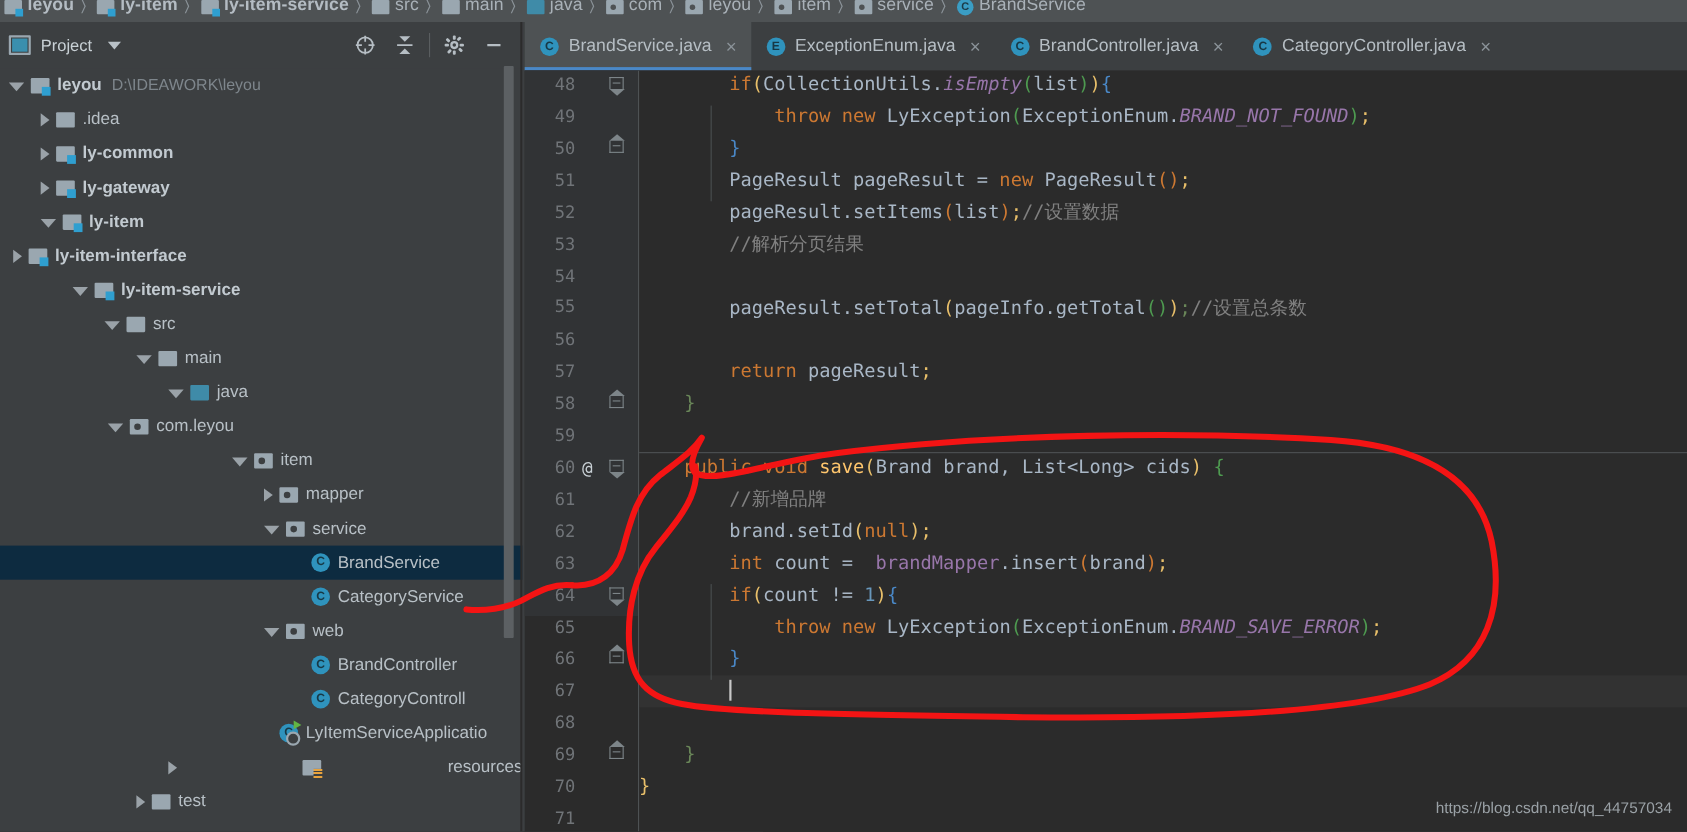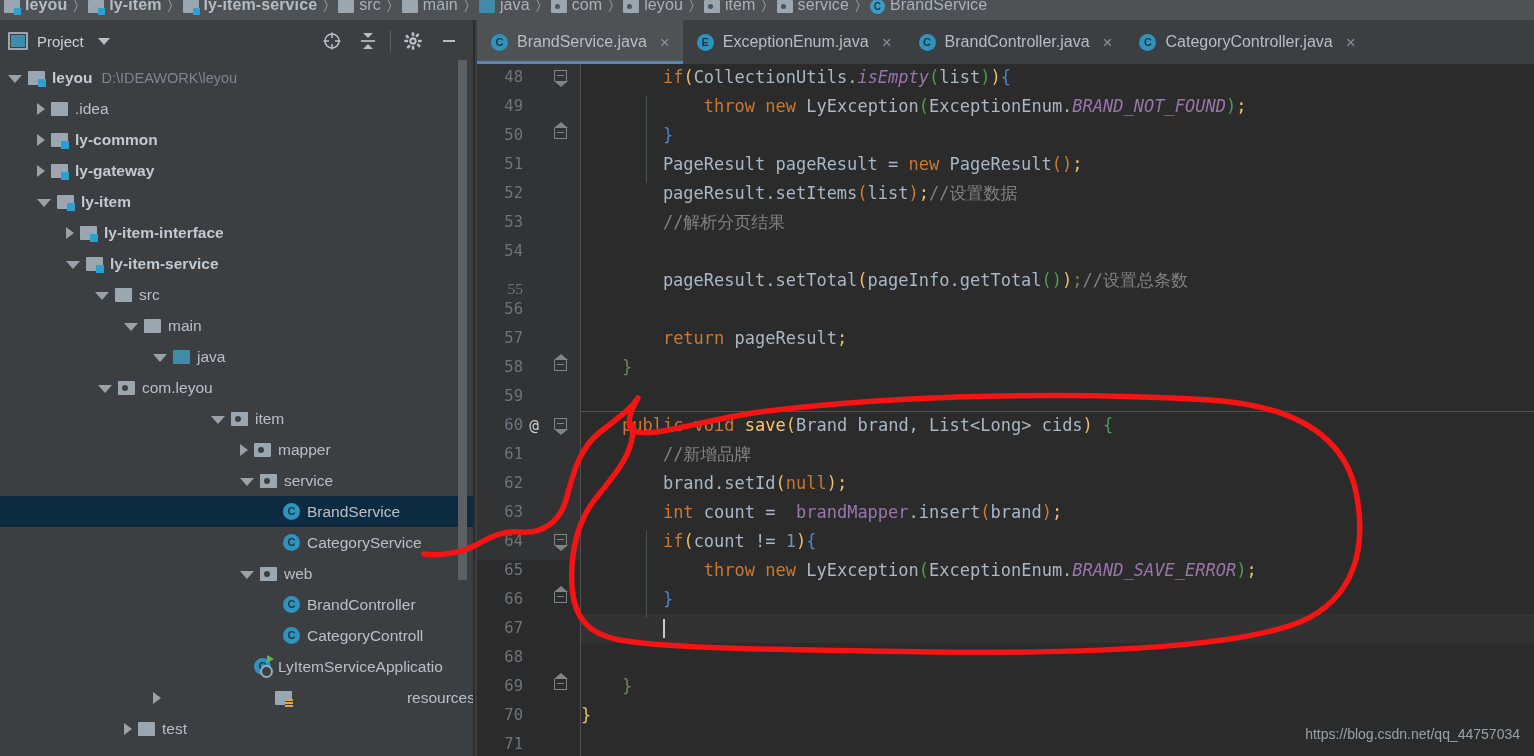--- a/index.html
+++ b/index.html
@@ -319,21 +319,21 @@
         <div class="row" style="padding-left: 37px;">
           <span class="arrow "></span>
           <span class="tic t-folder mod"></span>
           <span class="lbl bold">ly-gateway</span>
         </div>
         <div class="row" style="padding-left: 37px;">
           <span class="arrow open"></span>
           <span class="tic t-folder mod"></span>
           <span class="lbl bold">ly-item</span>
         </div>
-        <div class="row" style="padding-left: 66px;">
+        <div class="row" style=" margin-left: 12px;">
           <span class="arrow "></span>
           <span class="tic t-folder mod"></span>
           <span class="lbl bold">ly-item-interface</span>
         </div>
         <div class="row" style="padding-left: 66px;">
           <span class="arrow open"></span>
           <span class="tic t-folder mod"></span>
           <span class="lbl bold">ly-item-service</span>
         </div>
         <div class="row" style="padding-left: 95px;">
@@ -447,21 +447,21 @@
         </div>
         <div class="gutter-line" style="top: 28px;">49</div>
         <div class="gutter-line" style="top: 57px;">50</div>
         <div class="fold botcap" style="top: 57px;">
           <i></i>
         </div>
         <div class="gutter-line" style="top: 86px;">51</div>
         <div class="gutter-line" style="top: 115px;">52</div>
         <div class="gutter-line" style="top: 144px;">53</div>
         <div class="gutter-line" style="top: 173px;">54</div>
-        <div class="gutter-line" style="top: 210px; font-family: Liberation Serif, serif;">55</div>
+        <div class="gutter-line" style="top: 201px;">55</div>
         <div class="gutter-line" style="top: 231px;">56</div>
         <div class="gutter-line" style="top: 260px;">57</div>
         <div class="gutter-line" style="top: 289px;">58</div>
         <div class="fold botcap" style="top: 289px;">
           <i></i>
         </div>
         <div class="gutter-line" style="top: 318px;">59</div>
         <div class="gutter-line" style="top: 347px;">60</div>
         <div class="anno-at" style="top: 347px;">@</div>
         <div class="fold topcap" style="top: 347px;">

